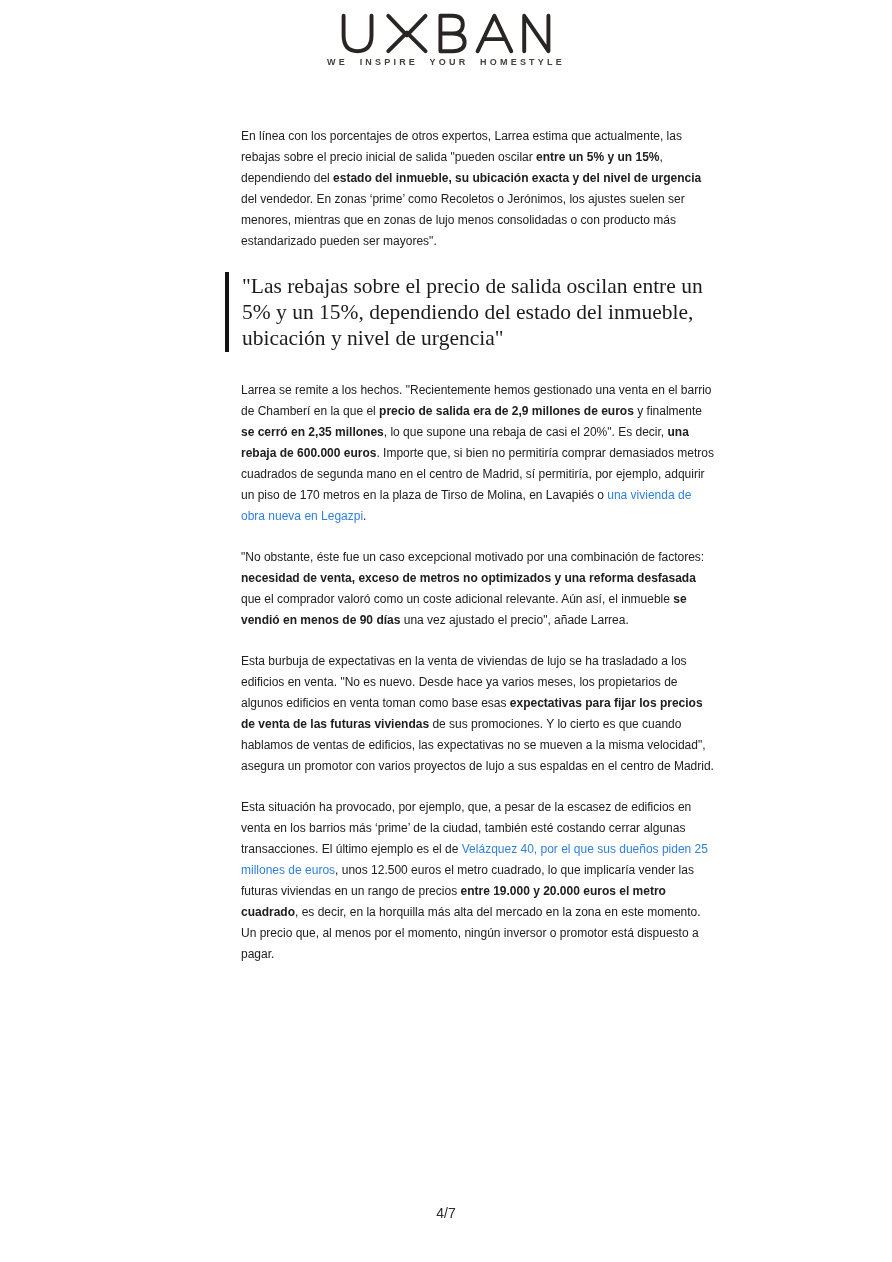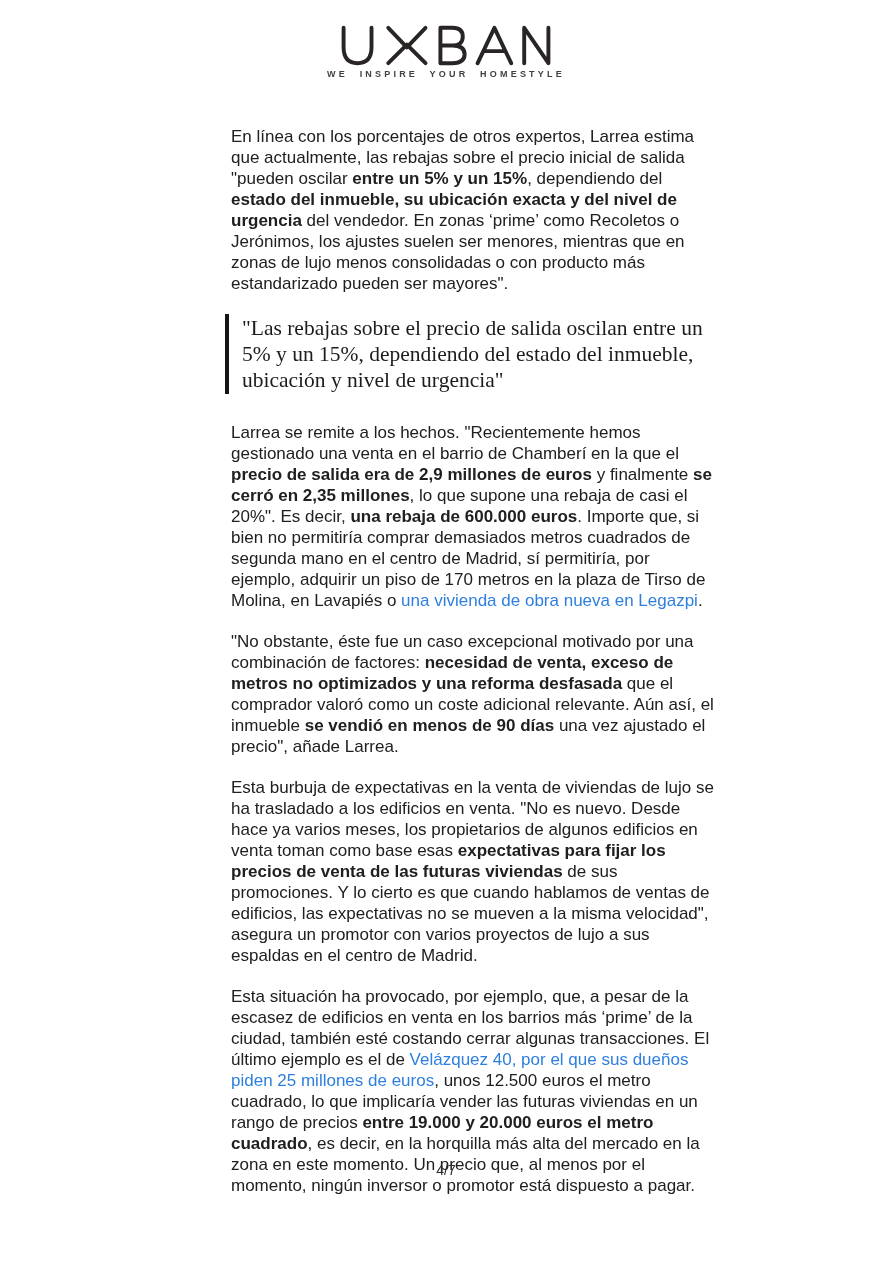--- a/index.html
+++ b/index.html
@@ -6,62 +6,62 @@
   body {
     width: 892px;
     height: 1262px;
     background: #ffffff;
     position: relative;
     overflow: hidden;
     font-family: "Liberation Sans", sans-serif;
     color: #202020;
   }
   .header {
-    padding-top: 25px;
+    padding-top: 13px;
     text-align: center;
   }
   .logo-svg { display: block; margin: 0 auto; }
   .tagline {
     margin-top: 3px;
     font-size: 9px;
     letter-spacing: 3.2px;
     word-spacing: 6px;
     color: #44403e;
     font-weight: bold;
   }
   .article {
     position: absolute;
     left: 225px;
     top: 126px;
     width: 490px;
   }
   .para {
-    margin: 0 0 20px 6px;
-    font-size: 17px;
+    margin: 0 0 20px 16px;
+    font-size: 12px;
     line-height: 21px;
     color: #202020;
   }
   .para .bold { font-weight: bold; }
   .para a.link {
     color: #2e7fdf;
     font-weight: normal;
     text-decoration: none;
   }
   .pull-quote {
     margin: 3px 0 28px 0;
     border-left: 4px solid #141414;
     padding: 1px 0 1px 13px;
     font-family: "Liberation Serif", serif;
     font-size: 21.5px;
     line-height: 26px;
     color: #1c1c1c;
   }
   .page-number {
     position: absolute;
-    top: 1162px;
+    top: 1205px;
     left: 0;
     width: 100%;
     text-align: center;
     font-size: 14px;
     color: #2b2b2b;
   }
 </style>
 </head>
 <body>
 

